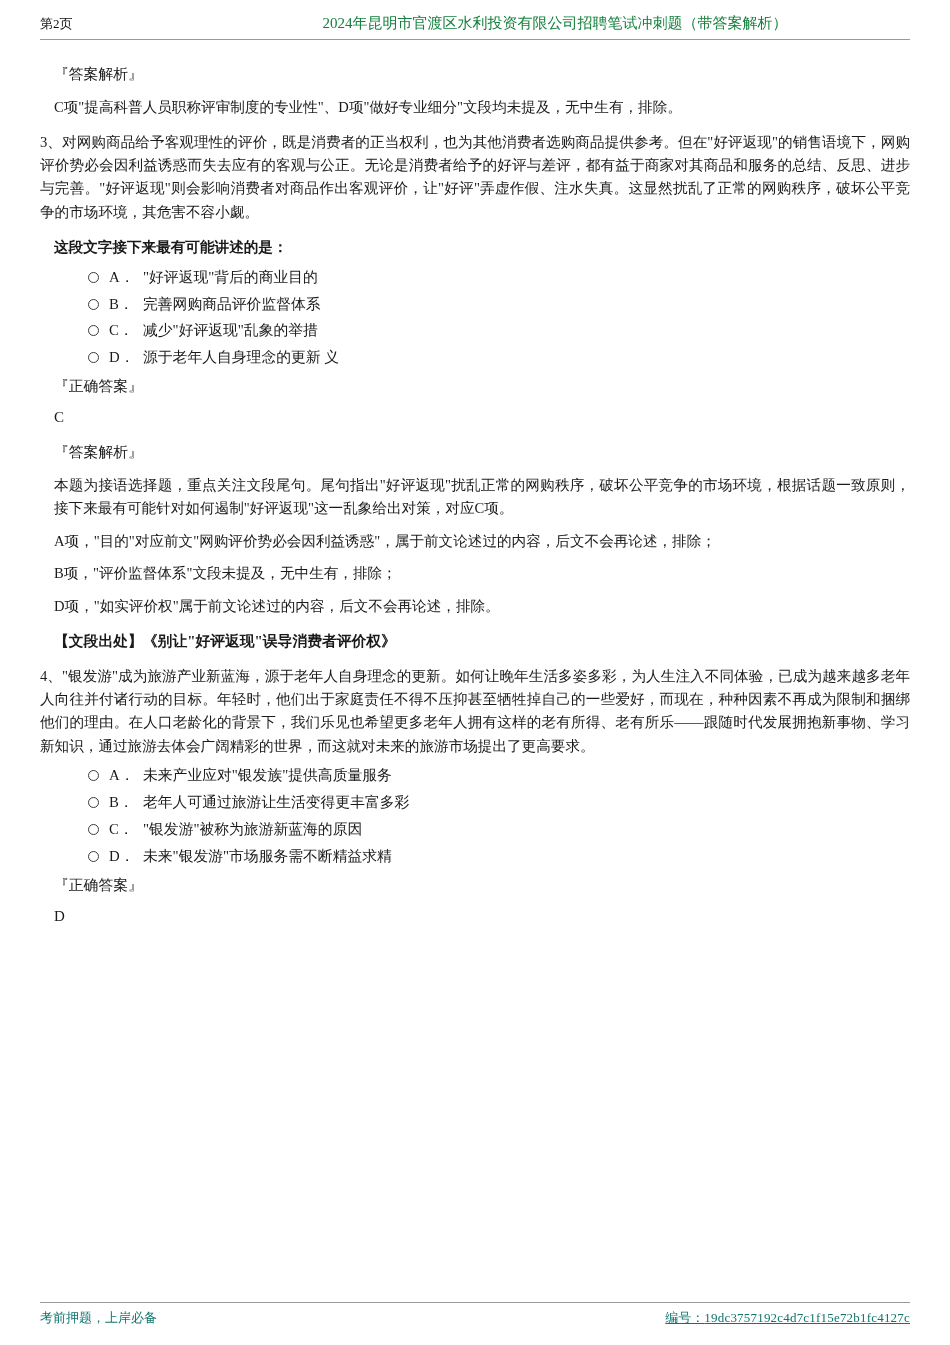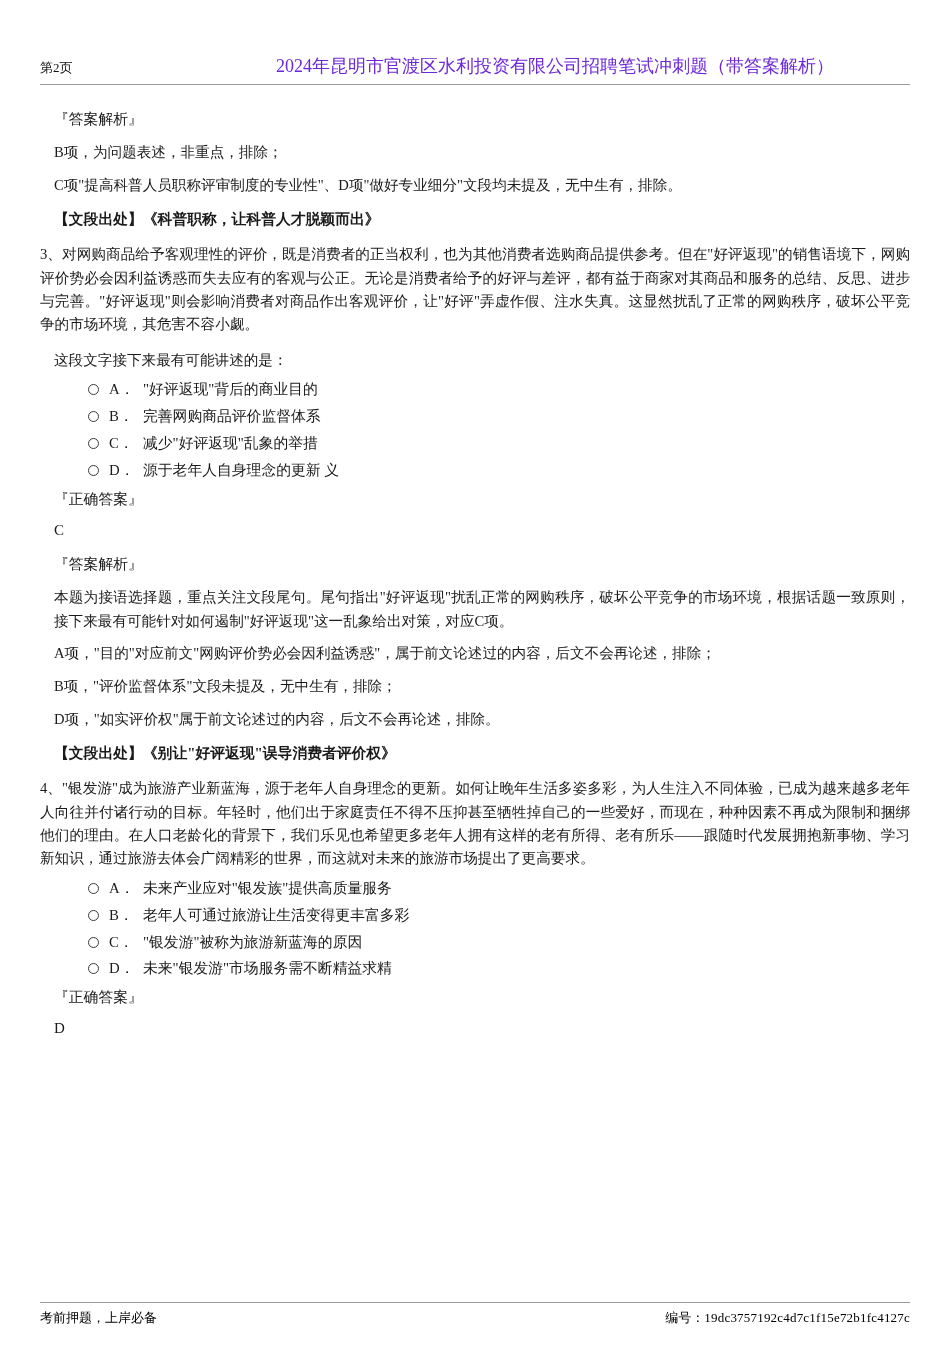--- a/index.html
+++ b/index.html
@@ -32,24 +32,23 @@
   }
   .header .page-num {
     width: 160px;
     flex: 0 0 160px;
     font-size: 13px;
     color: #111;
   }
   .header .doc-title {
     flex: 1 1 auto;
     text-align: center;
-    font-size: 18px;
-    color: #6d28d9;
+    font-size: 15px;
+    color: #15803d;
     white-space: nowrap;
-    margin-top: 40px;
   }
   .header-rule {
     border: 0;
     border-top: 1px solid #9a9a9a;
     margin: 6px 0 0 0;
   }
   
   .content {
     padding-top: 12px;
     font-size: 14.6px;
@@ -68,20 +67,21 @@
     text-justify: inter-ideograph;
   }
   p.stem {
     margin: 11px 0 4px 0;
     text-align: justify;
     text-justify: inter-ideograph;
     line-height: 1.6;
   }
   p.lead {
     margin: 12px 0 6px 14px;
+    font-weight: bold;
   }
   .answer-line {
     margin: 2px 0 6px 14px;
     font-size: 14.8px;
   }
   .answer-val {
     margin: 0 0 4px 14px;
     font-size: 15px;
   }
   
@@ -122,47 +122,46 @@
   .footer-rule {
     border: 0;
     border-top: 1px solid #9a9a9a;
     margin: 0 0 6px 0;
   }
   .footer-row {
     display: flex;
     align-items: center;
     justify-content: space-between;
     font-size: 13px;
-    color: #000000;
+    color: #0f766e;
   }
   .footer-code {
     font-family: "Liberation Serif", serif;
     white-space: nowrap;
+    text-decoration: underline;
   }
   .footer-code .code-val {
     letter-spacing: 0.2px;
   }
 </style>
 </head>
 <body>
 
 <div class="page">
 
   <div class="header">
     <div class="page-num">第2页</div>
     <div class="doc-title">2024年昆明市官渡区水利投资有限公司招聘笔试冲刺题（带答案解析）</div>
   </div>
   <hr class="header-rule">
 
   <div class="content">
 
     <div class="section-label">『答案解析』</div>
-    <p class="para">B项，为问题表述，非重点，排除；</p>
     <p class="para">C项"提高科普人员职称评审制度的专业性"、D项"做好专业细分"文段均未提及，无中生有，排除。</p>
-    <div class="section-label bold">【文段出处】《科普职称，让科普人才脱颖而出》</div>
 
     <p class="stem">3、对网购商品给予客观理性的评价，既是消费者的正当权利，也为其他消费者选购商品提供参考。但在"好评返现"的销售语境下，网购评价势必会因利益诱惑而失去应有的客观与公正。无论是消费者给予的好评与差评，都有益于商家对其商品和服务的总结、反思、进步与完善。"好评返现"则会影响消费者对商品作出客观评价，让"好评"弄虚作假、注水失真。这显然扰乱了正常的网购秩序，破坏公平竞争的市场环境，其危害不容小觑。</p>
     <p class="lead">这段文字接下来最有可能讲述的是：</p>
 
     <div class="options">
       <div class="option">
         <span class="radio"></span>
         <span class="opt-key">A．</span>
         <span class="opt-text">"好评返现"背后的商业目的</span>
       </div>

